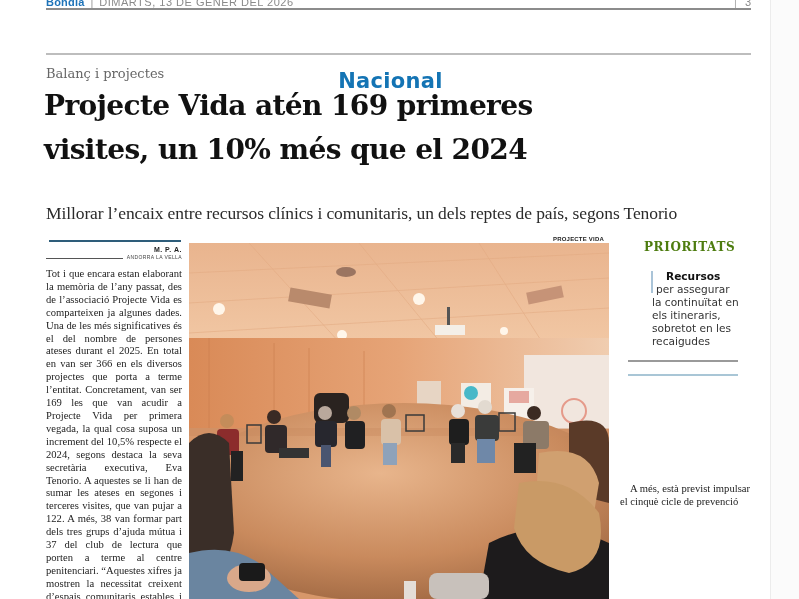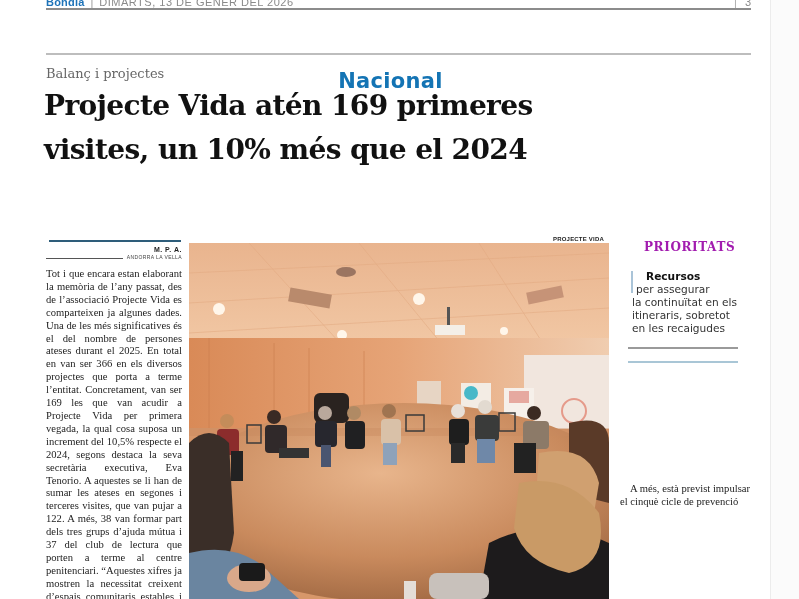--- a/index.html
+++ b/index.html
@@ -37,22 +37,22 @@
   .body-text { margin-top: 8px; font-family: "Liberation Serif", serif; font-size: 10.6px; line-height: 12.9px; color: #222; text-align: justify; hyphens: auto; }
   .body-text p { margin: 0; }
 
   
   .photo-credit { position: absolute; left: 553px; top: 236px; font-family: "Liberation Sans", sans-serif; font-weight: bold; font-size: 6px; color: #222; letter-spacing: 0.2px; }
   .photo { position: absolute; left: 189px; top: 243px; width: 420px; height: 356px; overflow: hidden; background: #d7976a; }
   .photo svg { display: block; }
 
   
   .sidebar { position: absolute; left: 628px; top: 240px; width: 113px; }
-  .sidebar .title { font-family: "DejaVu Serif", serif; font-weight: bold; font-size: 12px; color: #a21caf; letter-spacing: 0.6px; text-align: left; padding-left: 16px; }
-  .prio { position: relative; margin-top: 16px; padding-left: 4px; font-family: "DejaVu Sans", sans-serif; font-size: 10.6px; line-height: 13px; color: #333; }
+  .sidebar .title { font-family: "DejaVu Serif", serif; font-weight: bold; font-size: 12px; color: #4d7c0f; letter-spacing: 0.6px; text-align: left; padding-left: 16px; }
+  .prio { position: relative; margin-top: 16px; padding-left: 4px; font-family: "DejaVu Sans", sans-serif; font-size: 10.6px; line-height: 13px; color: #333; margin-left: 20px; }
   .prio .mark { position: absolute; left: 3px; top: 1px; width: 2px; height: 22px; background: #aac4d8; }
   .prio .head { display: block; padding-left: 14px; font-weight: bold; color: #111; }
   .prio .first { display: block; padding-left: 4px; }
   .prio-rule { width: 110px; height: 2px; background: #9a9a9a; margin: 12px 0 0 0; }
   .prio-rule.blue { background: #a9c6d6; }
 
   .col-right { position: absolute; left: 620px; top: 483px; width: 130px; font-family: "Liberation Serif", serif; font-size: 10.6px; line-height: 12.6px; color: #222; text-align: justify; }
   .col-right p { margin: 0; }
   .col-right .indent { text-indent: 10px; }
 </style>
@@ -70,20 +70,21 @@
   <div class="rule-top"></div>
 
   <div class="section">Nacional</div>
   <div class="rule-section"></div>
 
   <div class="kicker">Balanç i projectes</div>
   <h1 class="headline">
     <span>Projecte Vida atén 169 primeres</span><br>
     <span>visites, un 10% més que el 2024</span>
   </h1>
+  <div class="subhead">Millorar l’encaix entre recursos clínics i comunitaris, un dels reptes de país, segons Tenorio</div>
 
   <div class="col-left">
     <div class="rule-teal"></div>
     <div class="byline">M. P. A.</div>
     <div class="locrow">
       <div class="line"></div>
       <span class="loc">ANDORRA LA VELLA</span>
     </div>
     <div class="body-text">
       <p>Tot i que encara estan elaborant la memòria de l’any passat, des de l’associació Projecte Vida es comparteixen ja algunes dades. Una de les més significatives és el del nombre de persones ateses durant el 2025. En total en van ser 366 en els diversos projectes que porta a terme l’entitat. Concretament, van ser 169 les que van acudir a Projecte Vida per primera vegada, la qual cosa suposa un increment del 10,5% respecte el 2024, segons destaca la seva secretària executiva, Eva Tenorio. A aquestes se li han de sumar les ateses en segones i terceres visites, que van pujar a 122. A més, 38 van formar part dels tres grups d’ajuda mútua i 37 del club de lectura que porten a terme al centre penitenciari. “Aquestes xifres ja mostren la necessitat creixent d’espais comunitaris estables i accessibles”, diu Tenorio.</p>

